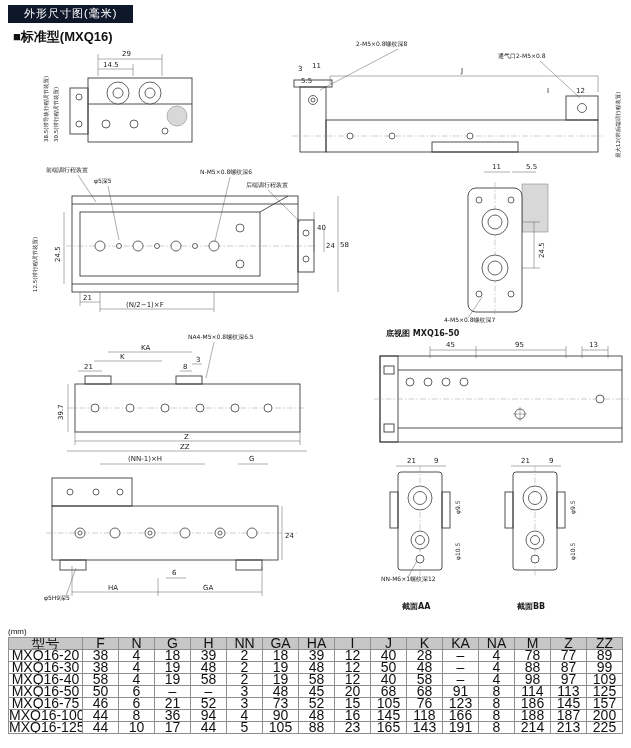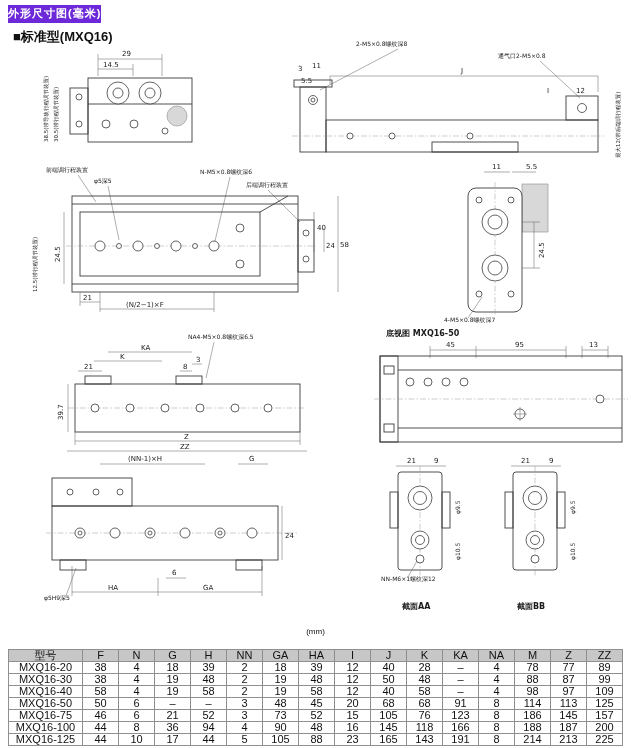--- a/index.html
+++ b/index.html
@@ -1,36 +1,36 @@
 <!DOCTYPE html>
 <html><head>
 <meta charset="utf-8">
 <style>
   *{box-sizing:border-box}
   body{margin:0;background:#fff}
   .page{position:relative;width:631px;height:748px;background:#fff;
         font-family:"Liberation Sans","DejaVu Sans",sans-serif;color:#111;overflow:hidden}
-  .header-bar{position:absolute;left:8px;top:5px;background:#6d28d9;color:#fff;
-        font-size:11px;font-weight:bold;padding:1px 0 2px;letter-spacing:1px}
+  .header-bar{position:absolute;left:8px;top:5px;background:#0f172a;color:#fff;
+        font-size:11px;font-weight:normal;padding:1px 16px 2px;letter-spacing:1px}
   .subtitle{position:absolute;left:13px;top:28px;font-size:13px;font-weight:bold}
   .drawings{position:absolute;left:0;top:0}
   .drawings text{font-family:"DejaVu Sans",sans-serif;fill:#1a1a1a}
   .t7{font-size:7px}
   .t6{font-size:6px}
   .t55{font-size:5.5px}
   .t8{font-size:8px;font-weight:bold}
   .ln{stroke:#3c3c3c;stroke-width:.9;fill:none}
   .fillbody{fill:#fff;stroke:#3c3c3c;stroke-width:.9}
   .dim{stroke:#6a6a6a;stroke-width:.55;fill:none}
   .cl{stroke:#9a9a9a;stroke-width:.5;fill:none;stroke-dasharray:6 2 1.5 2}
   .gray{fill:#d8d8d8;stroke:#8a8a8a;stroke-width:.6}
   .hole{fill:#fff;stroke:#3c3c3c;stroke-width:.8}
   .table-wrap{position:absolute;left:8px;top:627px;width:615px}
-  .mm{font-size:8px;text-align:center;margin-bottom:13px}
-  table.dims{border-collapse:collapse;table-layout:fixed;width:100%;font-size:11px}
+  .mm{font-size:8px;text-align:left;margin-bottom:1px}
+  table.dims{border-collapse:collapse;table-layout:fixed;width:100%;font-size:14px}
   table.dims th,table.dims td{border:1px solid #8f8f8f;text-align:center;padding:0;
         height:11px;line-height:11px;overflow:hidden;white-space:nowrap}
   table.dims th{background:#c7c7c7;font-weight:normal}
 </style>
 </head>
 <body>
 
 <div class="page">
 
   <div class="header-bar">外形尺寸图(毫米)</div>

